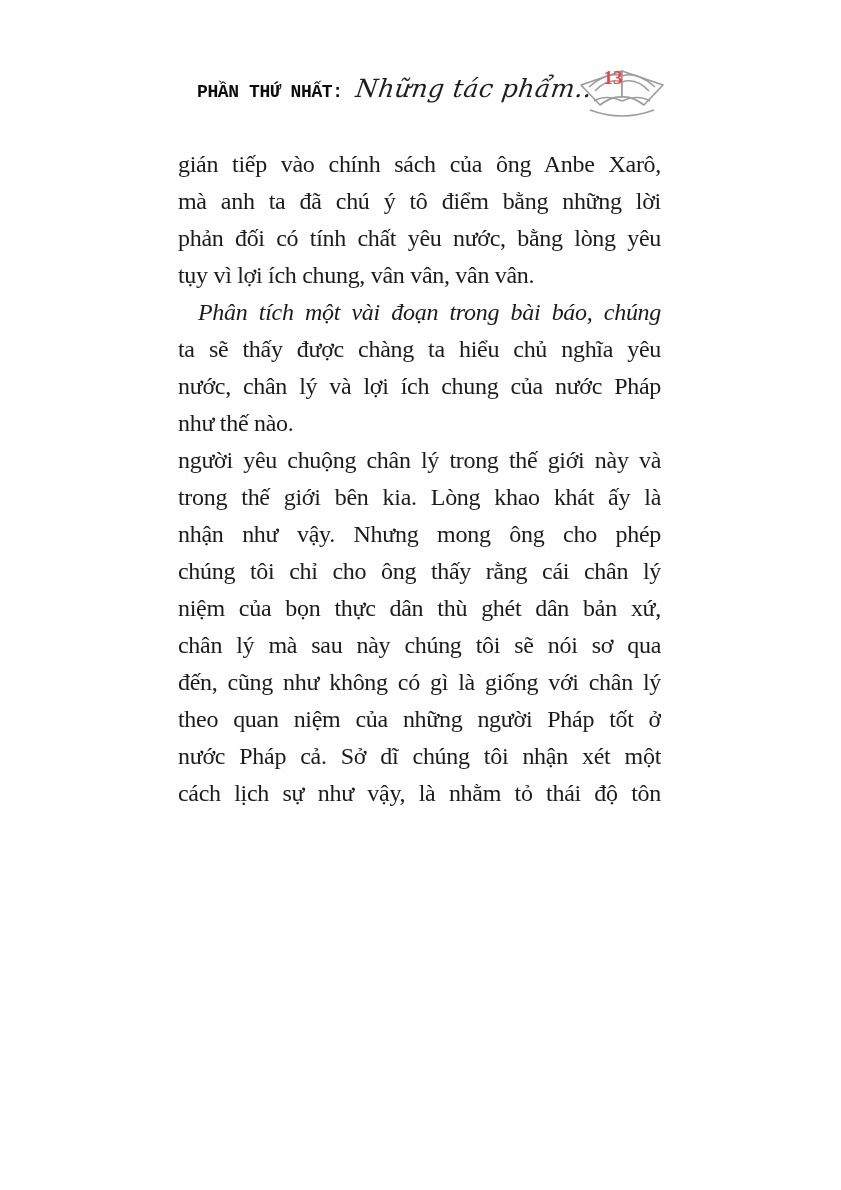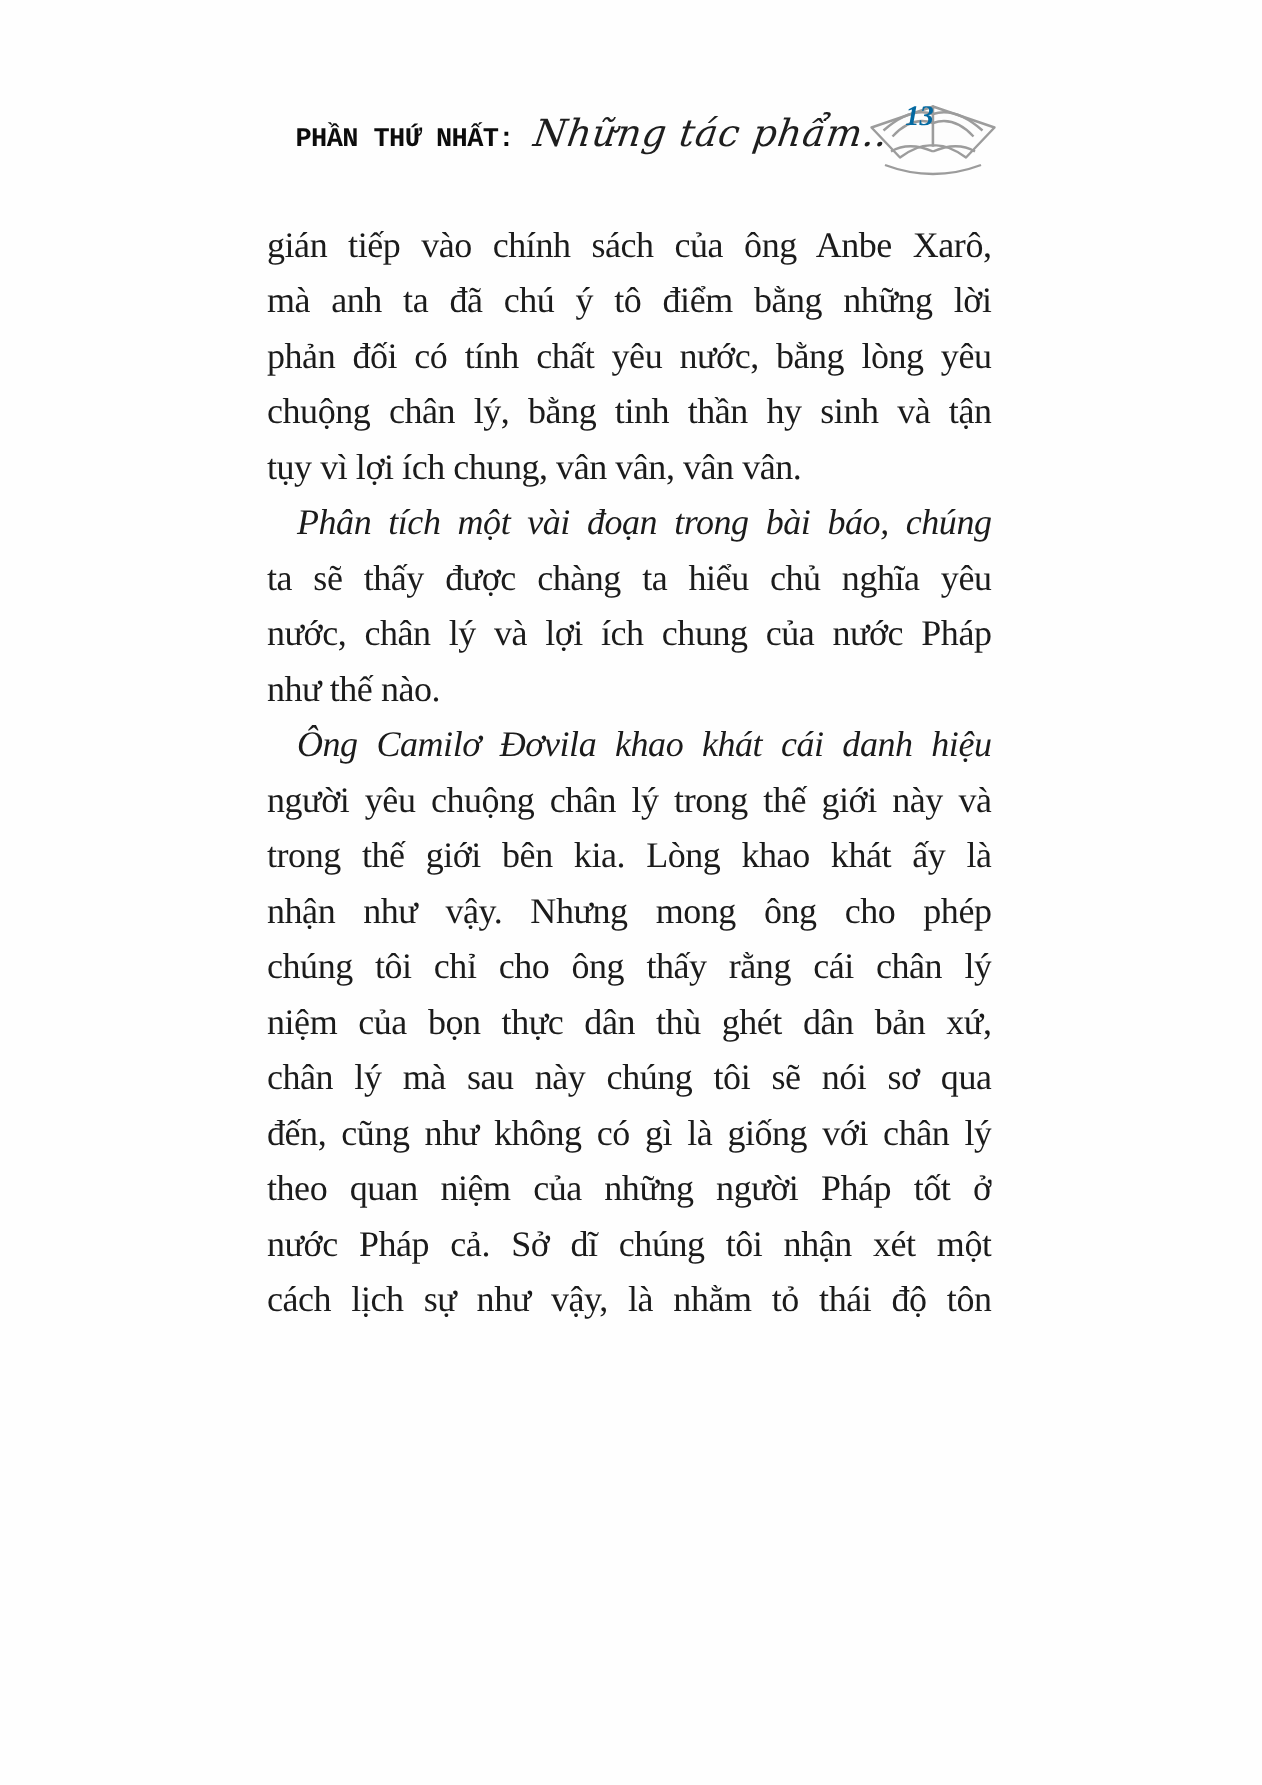--- a/index.html
+++ b/index.html
@@ -53,22 +53,21 @@
   .book-ornament svg { display: block; }
   .page-number {
     position: absolute;
     left: 18px;
     top: 7px;
     width: 42px;
     text-align: center;
     font-family: "Liberation Serif", "DejaVu Serif", serif;
     font-weight: 700;
     font-size: 19px;
-    color: #0369a1;
-    font-style: italic;
+    color: #ef4444;
   }
   
   .body-text {
     position: absolute;
     left: 178px;
     top: 146px;
     width: 483px;
   }
   .paragraph { margin: 0; }
   .line {
@@ -115,31 +114,29 @@
       </g>
     </svg>
     <span class="page-number">13</span>
   </div>
 
   <div class="body-text">
       <div class="paragraph">
         <div class="line">gián tiếp vào chính sách của ông Anbe Xarô,</div>
         <div class="line">mà anh ta đã chú ý tô điểm bằng những lời</div>
         <div class="line">phản đối có tính chất yêu nước, bằng lòng yêu</div>
-        <div class="line">chuộng chân lý, bằng tinh thần hy sinh và tận</div>
         <div class="line last">tụy vì lợi ích chung, vân vân, vân vân.</div>
       </div>
       <div class="paragraph">
         <div class="line indent">Phân tích một vài đoạn trong bài báo, chúng</div>
         <div class="line">ta sẽ thấy được chàng ta hiểu chủ nghĩa yêu</div>
         <div class="line">nước, chân lý và lợi ích chung của nước Pháp</div>
         <div class="line last">như thế nào.</div>
       </div>
       <div class="paragraph">
-        <div class="line indent">Ông Camilơ Đơvila khao khát cái danh hiệu</div>
         <div class="line">người yêu chuộng chân lý trong thế giới này và</div>
         <div class="line">trong thế giới bên kia. Lòng khao khát ấy là</div>
         <div class="line">nhận như vậy. Nhưng mong ông cho phép</div>
         <div class="line">chúng tôi chỉ cho ông thấy rằng cái chân lý</div>
         <div class="line">niệm của bọn thực dân thù ghét dân bản xứ,</div>
         <div class="line">chân lý mà sau này chúng tôi sẽ nói sơ qua</div>
         <div class="line">đến, cũng như không có gì là giống với chân lý</div>
         <div class="line">theo quan niệm của những người Pháp tốt ở</div>
         <div class="line">nước Pháp cả. Sở dĩ chúng tôi nhận xét một</div>
         <div class="line">cách lịch sự như vậy, là nhằm tỏ thái độ tôn</div>

